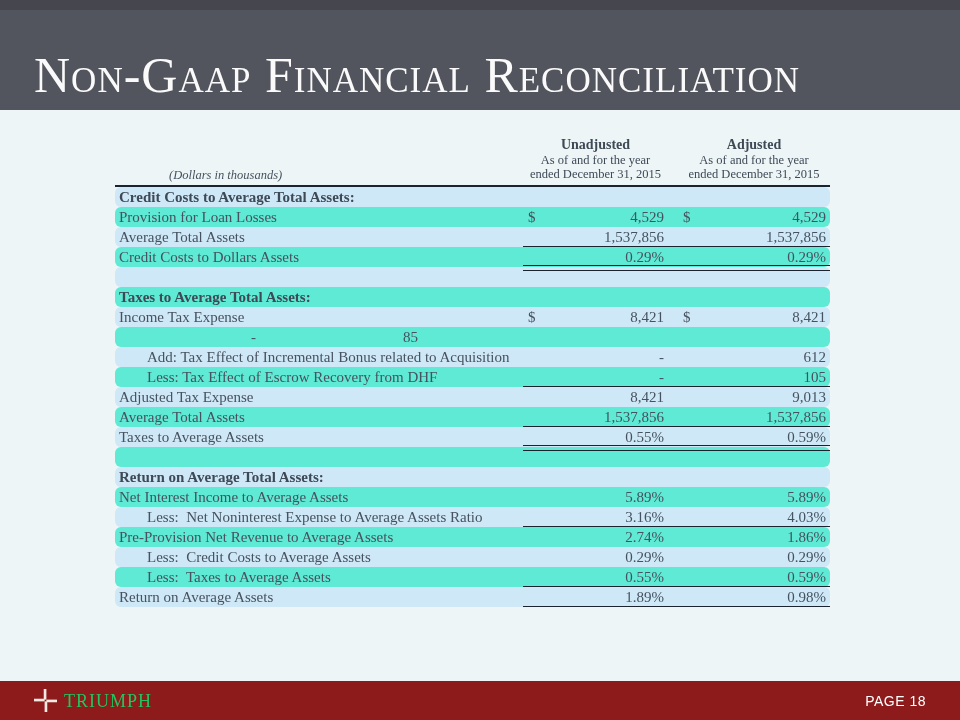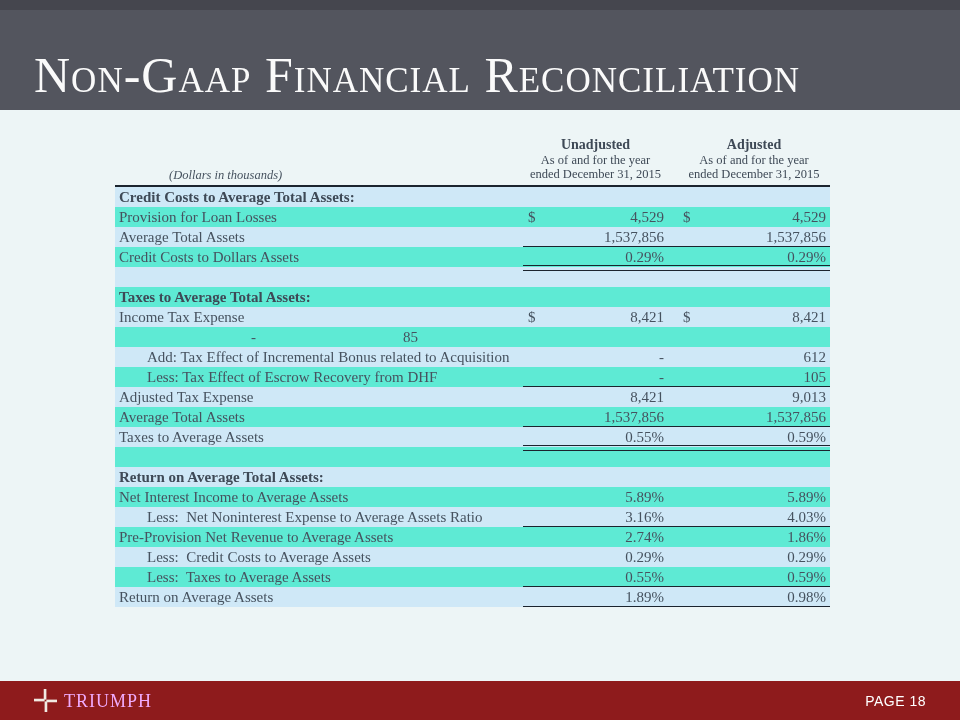--- a/index.html
+++ b/index.html
@@ -35,21 +35,21 @@
     position:absolute;left:6px;bottom:2px;
     font-style:italic;font-size:12.5px;color:#46525F;margin-left:48px;
   }
   .colheads{position:absolute;right:0;top:0;display:flex;gap:10px;margin-top:6px;}
   .colhead{color:#3E4956;text-align:center;font-size:12.5px;line-height:14px;}
   .colhead.c1{width:145px;}
   .colhead.c2{width:152px;}
   .colname{font-weight:bold;font-size:14px;line-height:17px;padding-top:2px;}
   
   .tbody{width:100%;}
-  .row{display:flex;height:20px;align-items:center;font-size:15px;color:#46525F;}
+  .row{display:flex;height:20px;align-items:center;font-size:15px;color:#46525F;border-radius:6px;}
   .stripe-blue{background:#CFE8F7;}
   .stripe-light{background:#5eead4;}
   .lbl{flex:1;padding-left:4px;white-space:pre;overflow:hidden;}
   .lbl.bold{font-weight:bold;color:#3E4956;}
   .lbl.indent{padding-left:32px;}
   .nums{display:flex;gap:10px;position:relative;height:100%;align-items:center;}
   .cell{position:relative;height:100%;display:flex;align-items:center;}
   .cell.c1{width:145px;}
   .cell.c2{width:152px;}
   .dollar{position:absolute;left:5px;}
@@ -57,21 +57,21 @@
   .rule{position:absolute;left:0;right:0;display:block;}
   .rule-single{bottom:0;height:0;border-top:1.6px solid #1B242E;}
   .rule-double{bottom:-4px;height:4px;border-top:1.6px solid #1B242E;border-bottom:1.6px solid #1B242E;}
   
   .footbar{
     position:absolute;left:0;bottom:0;width:100%;height:39px;
     background:#8E1B1C;
     display:flex;align-items:center;justify-content:space-between;
     box-sizing:border-box;padding:0 34px;
   }
-  .brand{display:flex;align-items:center;gap:7px;color:#f0abfc;}
+  .brand{display:flex;align-items:center;gap:7px;color:#22c55e;}
   .brand-name{
     font-family:"Liberation Serif", serif;
     font-size:18px;letter-spacing:1px;line-height:1;
   }
   .cross-icon{display:block;}
   .page-num{
     font-family:"Liberation Sans", sans-serif;
     font-size:14px;color:#FFFFFF;letter-spacing:0.5px;
   }
 </style>

